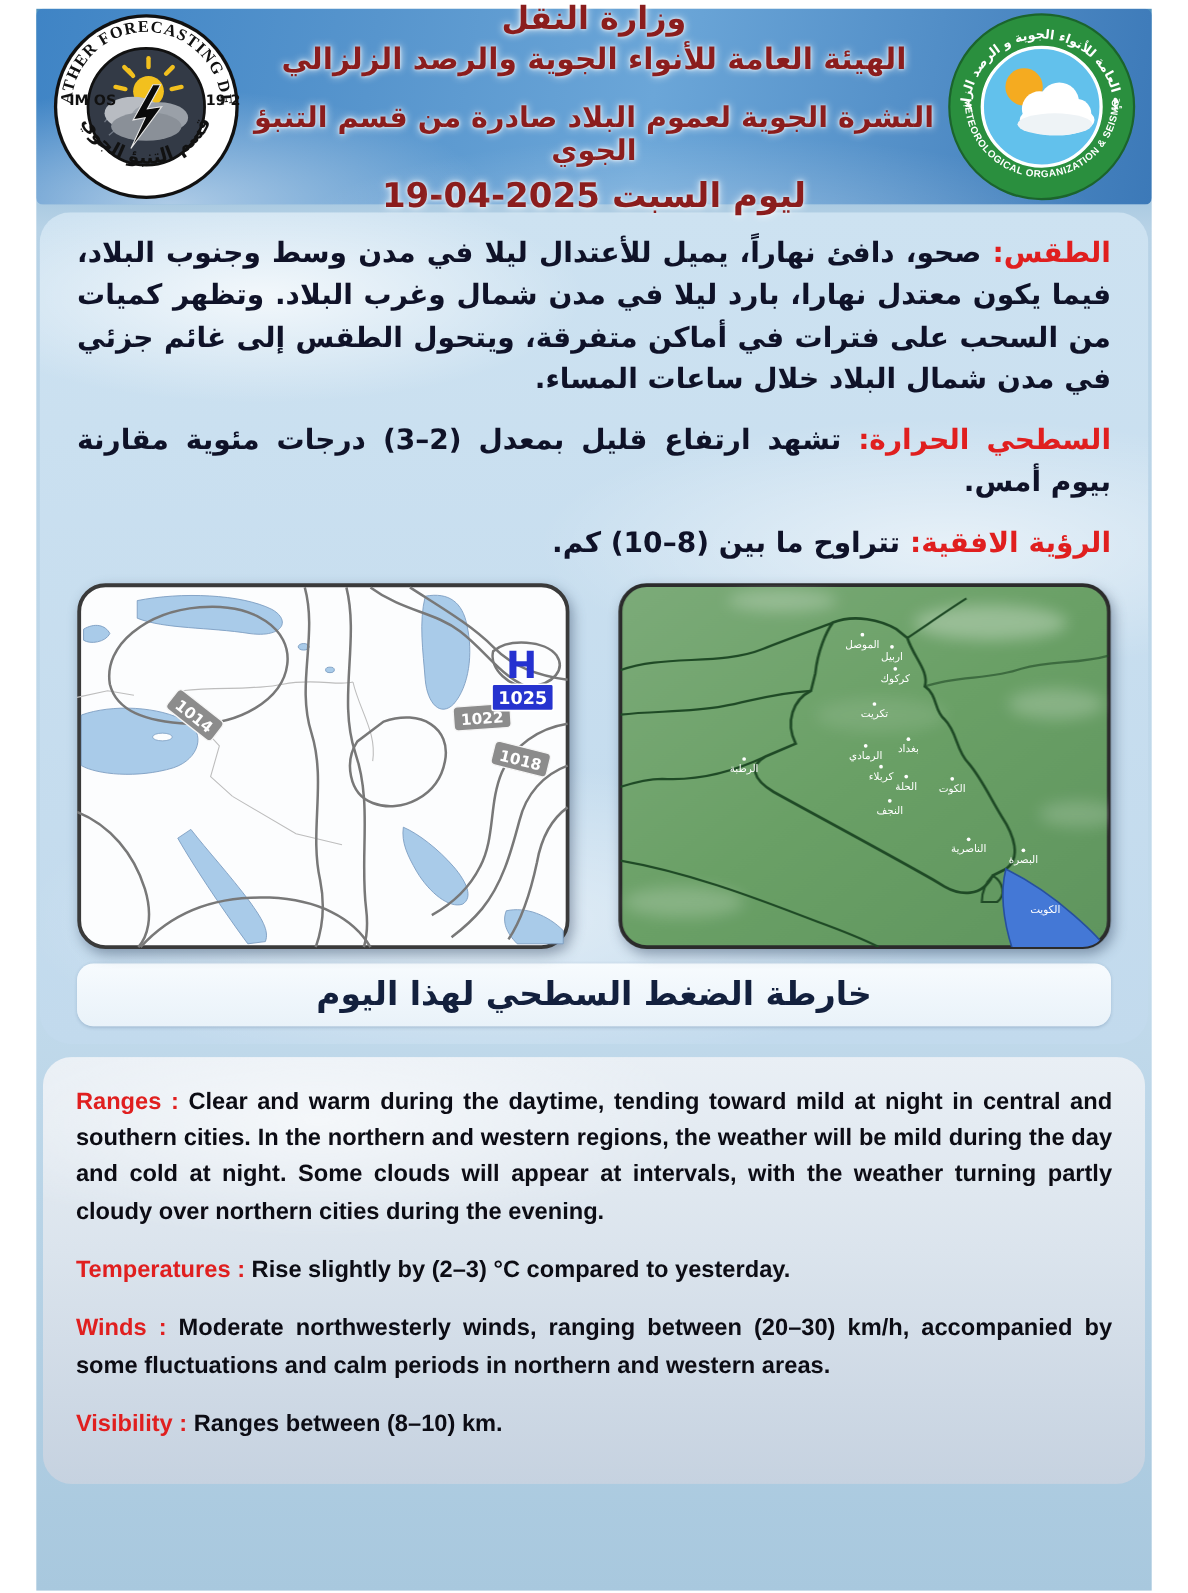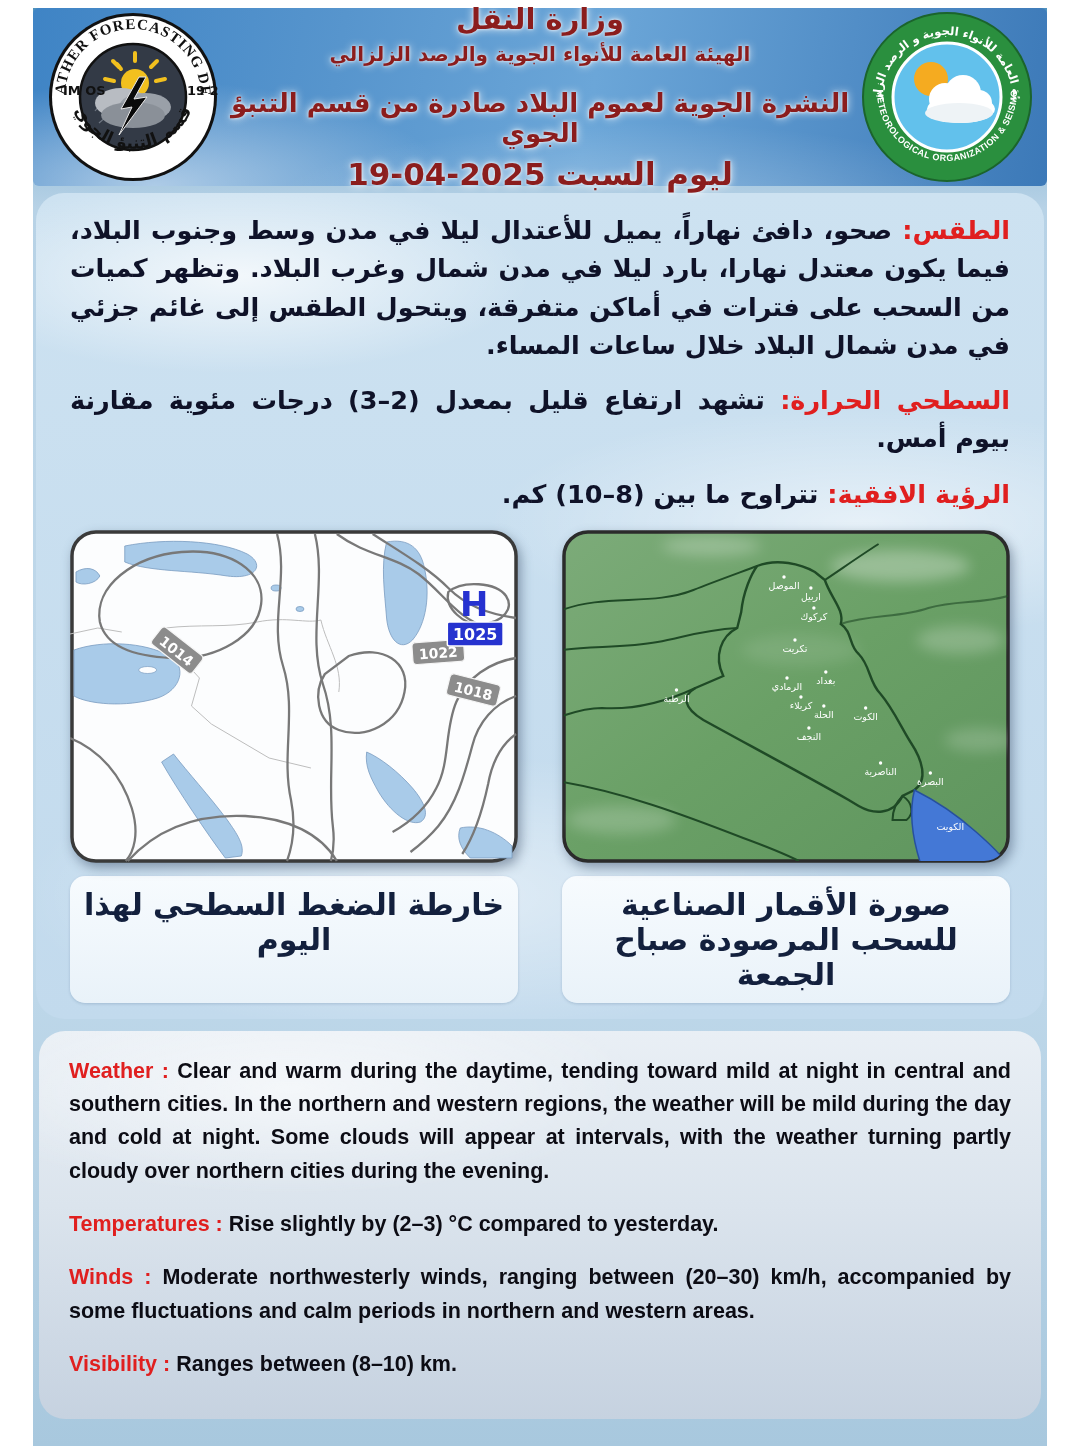--- a/index.html
+++ b/index.html
@@ -12,21 +12,21 @@
   
   .header-band { height:178px; display:flex; align-items:center; justify-content:space-between;
     padding:0 14px; border-radius:6px;
     background:
       radial-gradient(420px 150px at 12% 100%, rgba(255,255,255,.55), transparent 70%),
       radial-gradient(500px 120px at 60% 115%, rgba(255,255,255,.30), transparent 75%),
       linear-gradient(100deg,#3f84c5 0%,#5795cd 30%,#6ba6d8 55%,#3c79b8 100%); }
   .titles { flex:1; text-align:center; color:#8b1d1d; font-weight:bold;
     text-shadow:0 0 8px rgba(255,255,255,.95), 0 0 3px rgba(255,255,255,.9); direction:rtl; }
   .t-line1 { font-size:29px; margin-bottom:6px; }
-  .t-line2 { font-size:20px; margin-bottom:22px; }
+  .t-line2 { font-size:27px; margin-bottom:22px; }
   .t-line3 { font-size:26px; margin-bottom:8px; }
   .t-line4 { font-size:31px; letter-spacing:.5px; }
   .logo { width:172px; height:172px; flex:0 0 auto; }
 
   
   .main-panel { margin:7px 3px 0; border-radius:28px; padding:18px 34px 16px;
     background:
       radial-gradient(420px 140px at 20% 10%, rgba(255,255,255,.75), transparent 70%),
       radial-gradient(520px 160px at 82% 40%, rgba(255,255,255,.55), transparent 72%),
       radial-gradient(600px 200px at 40% 85%, rgba(255,255,255,.5), transparent 70%),
@@ -259,24 +259,23 @@
                 <text x="370" y="255">البصرة</text>
               <text x="390" y="300">الكويت</text>
             </g>
           </g>
         </svg>
       </figure>
     </div>
 
     <div class="captions-row">
       <div class="caption-box">خارطة الضغط السطحي لهذا اليوم</div>
-      <div class="caption-box">صورة الأقمار الصناعية للسحب المرصودة صباح الجمعة</div>
     </div>
   </section>
 
   <section class="english-panel">
-    <p><span class="en-label">Weather :</span><span>Clear and warm during the daytime, tending toward mild at night in central and southern cities. In the northern and western regions, the weather will be mild during the day and cold at night. Some clouds will appear at intervals, with the weather turning partly cloudy over northern cities during the evening.</span></p>
+    <p><span class="en-label">Ranges :</span><span>Clear and warm during the daytime, tending toward mild at night in central and southern cities. In the northern and western regions, the weather will be mild during the day and cold at night. Some clouds will appear at intervals, with the weather turning partly cloudy over northern cities during the evening.</span></p>
     <p><span class="en-label">Temperatures :</span><span>Rise slightly by (2–3) °C compared to yesterday.</span></p>
     <p><span class="en-label">Winds :</span><span>Moderate northwesterly winds, ranging between (20–30) km/h, accompanied by some fluctuations and calm periods in northern and western areas.</span></p>
     <p><span class="en-label">Visibility :</span><span>Ranges between (8–10) km.</span></p>
   </section>
 
 </div>
 
 </body></html>

